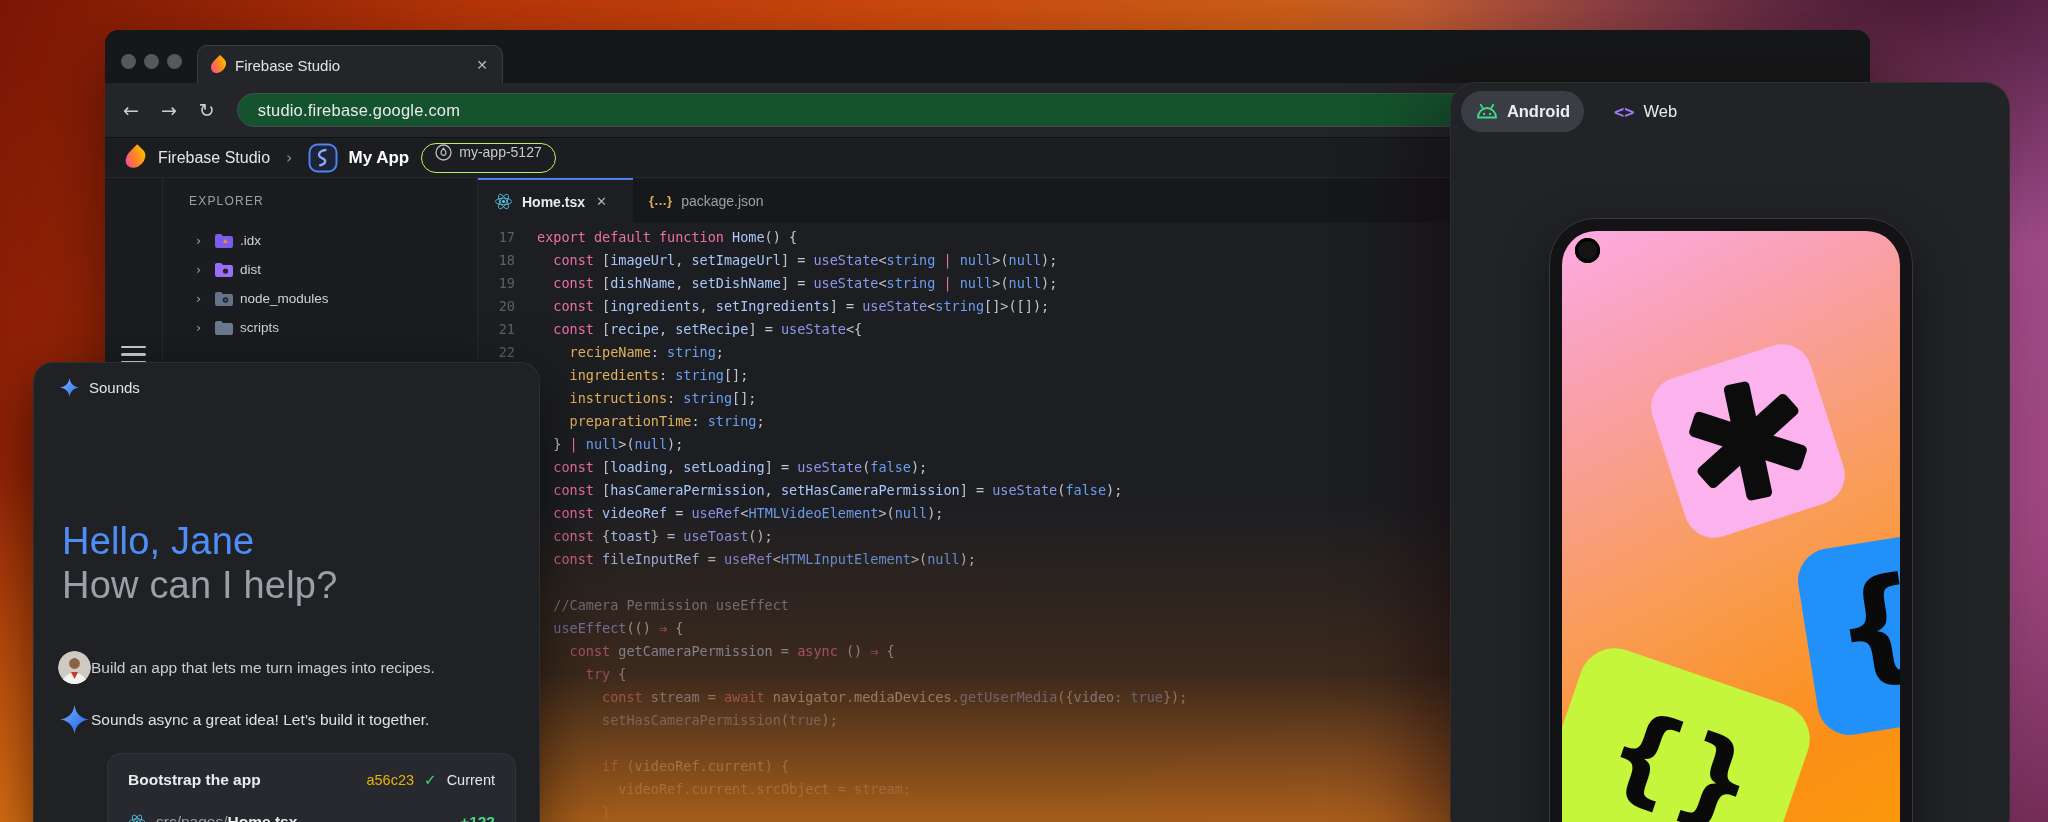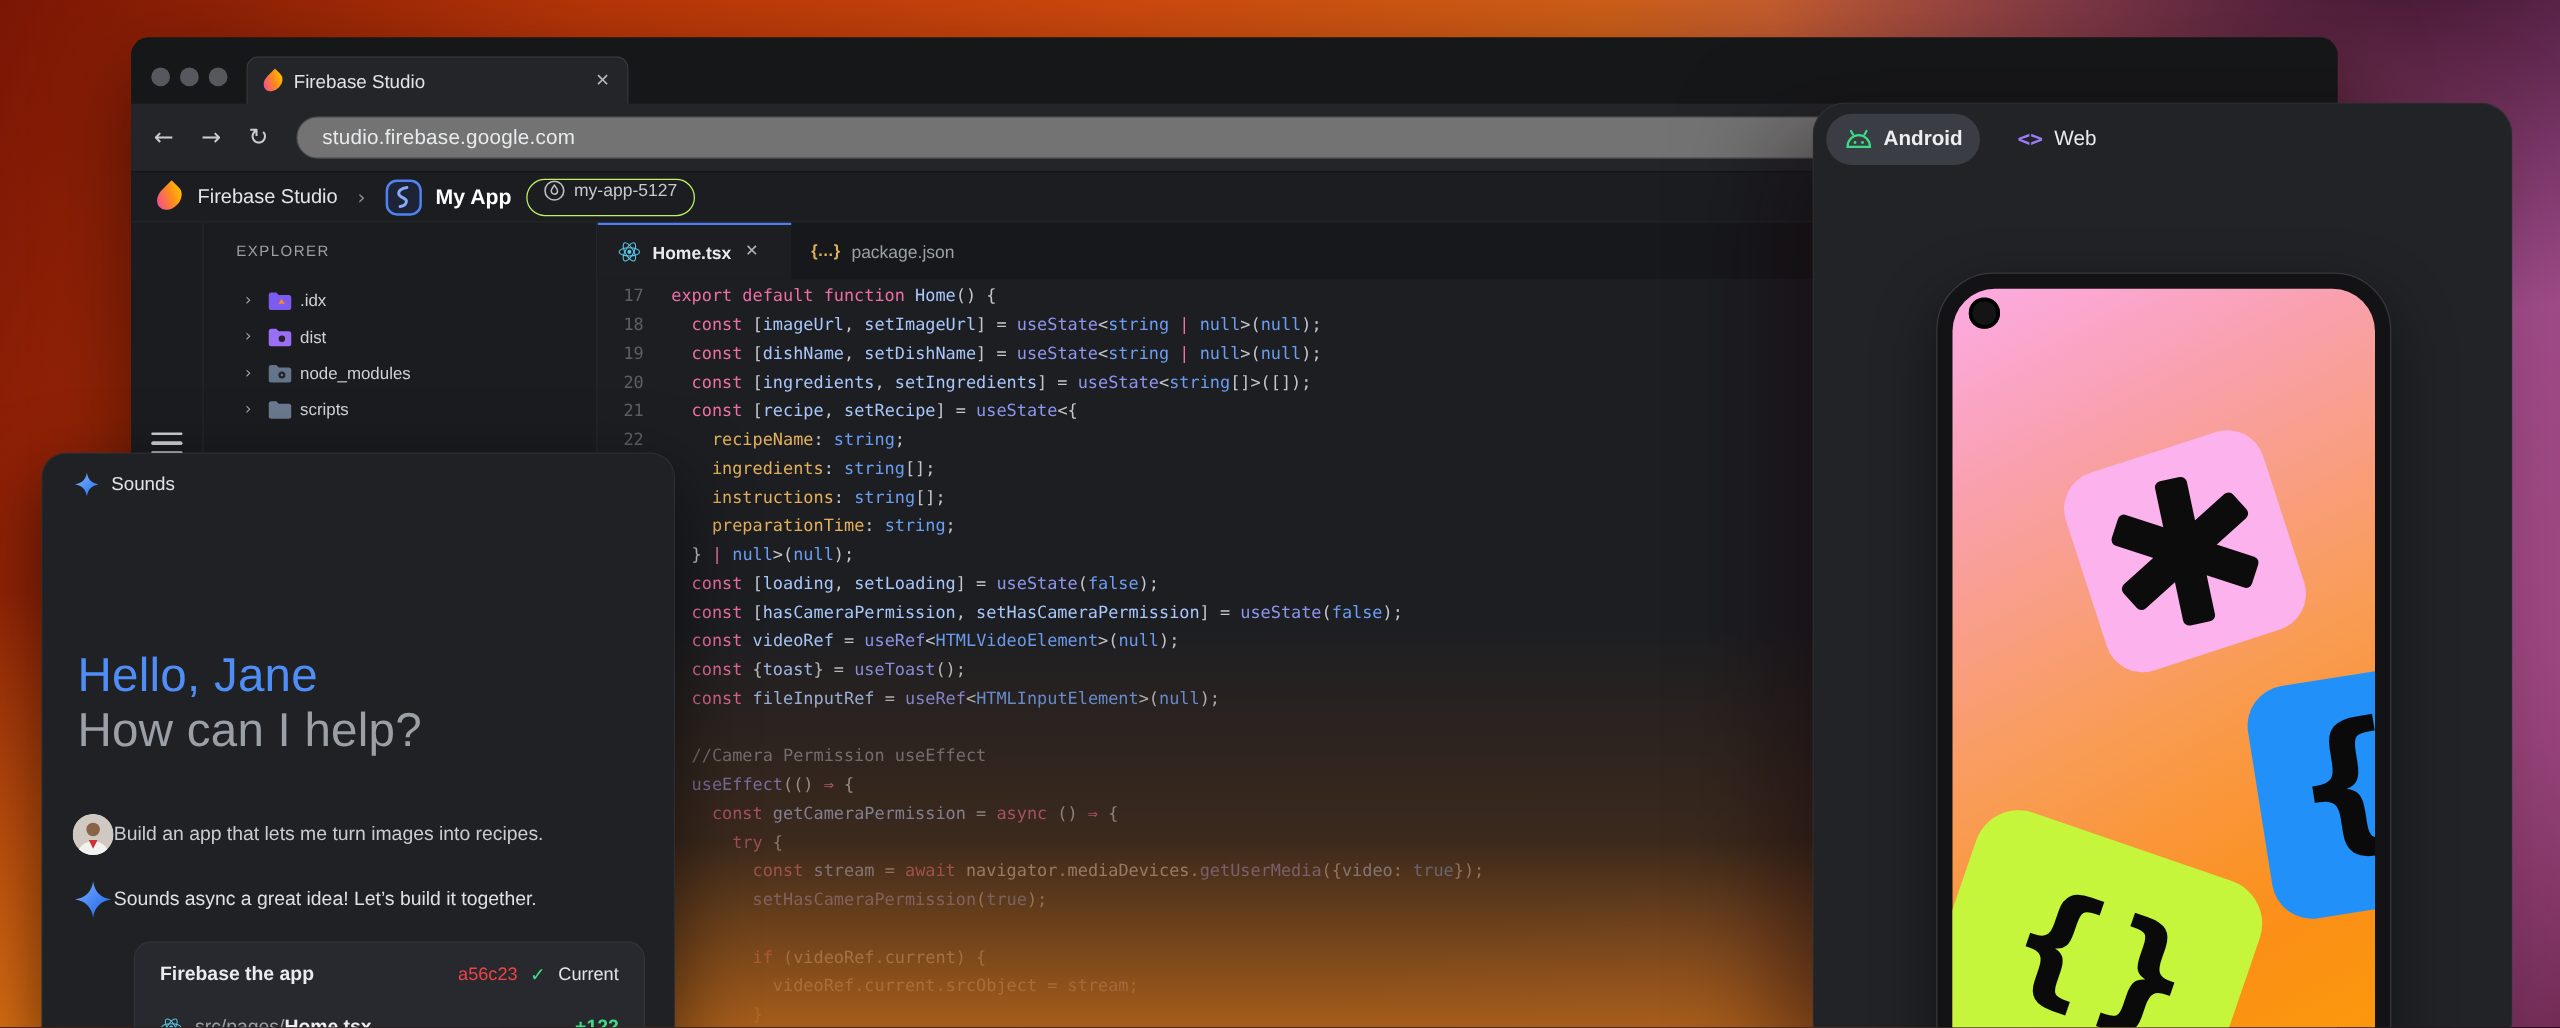--- a/index.html
+++ b/index.html
@@ -33,21 +33,21 @@
   .btab-close { margin-left: auto; color: #b3b6bb; font-size: 14px; font-family: "DejaVu Sans", sans-serif; }
   .urlrow {
     position: absolute; left: 0; top: 53px; right: 0; height: 55px;
     background: #232528; border-bottom: 1px solid #101113;
     display: flex; align-items: center;
   }
   .navbtn { color: #c9ccd1; font-size: 19px; font-family: "DejaVu Sans", sans-serif; margin-left: 22px; }
   .navbtn:first-child { margin-left: 18px; }
   .urlbar {
     margin-left: 22px; flex: 1; margin-right: 16px; height: 34px;
-    border: 1px solid #46494e; border-radius: 17px; background: #737373;
+    border: 1px solid #46494e; border-radius: 17px; background: #14532d;
     display: flex; align-items: center; padding: 0 20px;
   }
   .urltext { color: #e8eaec; font-size: 16.5px; letter-spacing: .2px; }
 
   .appheader {
     position: absolute; left: 0; top: 108px; right: 0; height: 40px;
     background: #1b1d20; border-bottom: 1px solid #26282b;
     display: flex; align-items: center;
   }
   .flame { width: 17px; height: 22px; background: linear-gradient(205deg,#ffc400 5%,#ff8a1d 45%,#f0489c 95%); border-radius: 2% 50% 50% 50%; transform: rotate(45deg); }
@@ -153,21 +153,21 @@
   .avatar { width: 33px; height: 33px; border-radius: 50%; overflow: hidden; flex: none; }
   .aistar { width: 33px; height: 33px; display: flex; align-items: center; justify-content: center; flex: none; }
   .taskcard {
     position: absolute; left: 73px; top: 390px; width: 409px; height: 122px;
     background: #28292e; border-radius: 14px; border: 1px solid rgba(255,255,255,.05);
     padding: 17px 20px;
   }
   .tc-row1 { display: flex; align-items: center; }
   .tc-title { color: #e9ebee; font-size: 15.5px; font-weight: bold; }
   .tc-right { margin-left: auto; display: flex; align-items: center; gap: 10px; }
-  .tc-commit { color: #ef4444; font-size: 14.5px; }
+  .tc-commit { color: #eab308; font-size: 14.5px; }
   .tc-check { color: #3ddc84; font-size: 15px; font-family: "DejaVu Sans", sans-serif; }
   .tc-status { color: #e3e5e8; font-size: 14.5px; }
   .tc-row2 { display: flex; align-items: center; margin-top: 24px; gap: 10px; }
   .tc-dir { color: #9aa0a6; font-size: 15.5px; }
   .tc-file { color: #eceef1; font-size: 15.5px; font-weight: bold; }
   .tc-added { margin-left: auto; color: #3ddc84; font-size: 15.5px; font-weight: 600; }
 </style>
 </head>
 <body>
 
@@ -415,21 +415,21 @@
               </linearGradient>
             </defs>
           <path d="M12 0c1 7 5 11 12 12-7 1-11 5-12 12-1-7-5-11-12-12C7 11 11 7 12 0z" fill="url(#gg2)"></path>
         </svg>
       </span>
       <span class="mtext">Sounds async a great idea! Let’s build it together.</span>
     </div>
 
     <div class="taskcard">
       <div class="tc-row1">
-        <span class="tc-title">Firebase the app</span>
+        <span class="tc-title">Bootstrap the app</span>
         <span class="tc-right">
           <span class="tc-commit">a56c23</span>
           <span class="tc-check">✓</span>
           <span class="tc-status">Current</span>
         </span>
       </div>
       <div class="tc-row2">
         <svg width="18" height="18" viewBox="-10 -10 20 20">
           <circle r="1.7" fill="#56c7e8"></circle>
           <g fill="none" stroke="#56c7e8" stroke-width="0.9">

